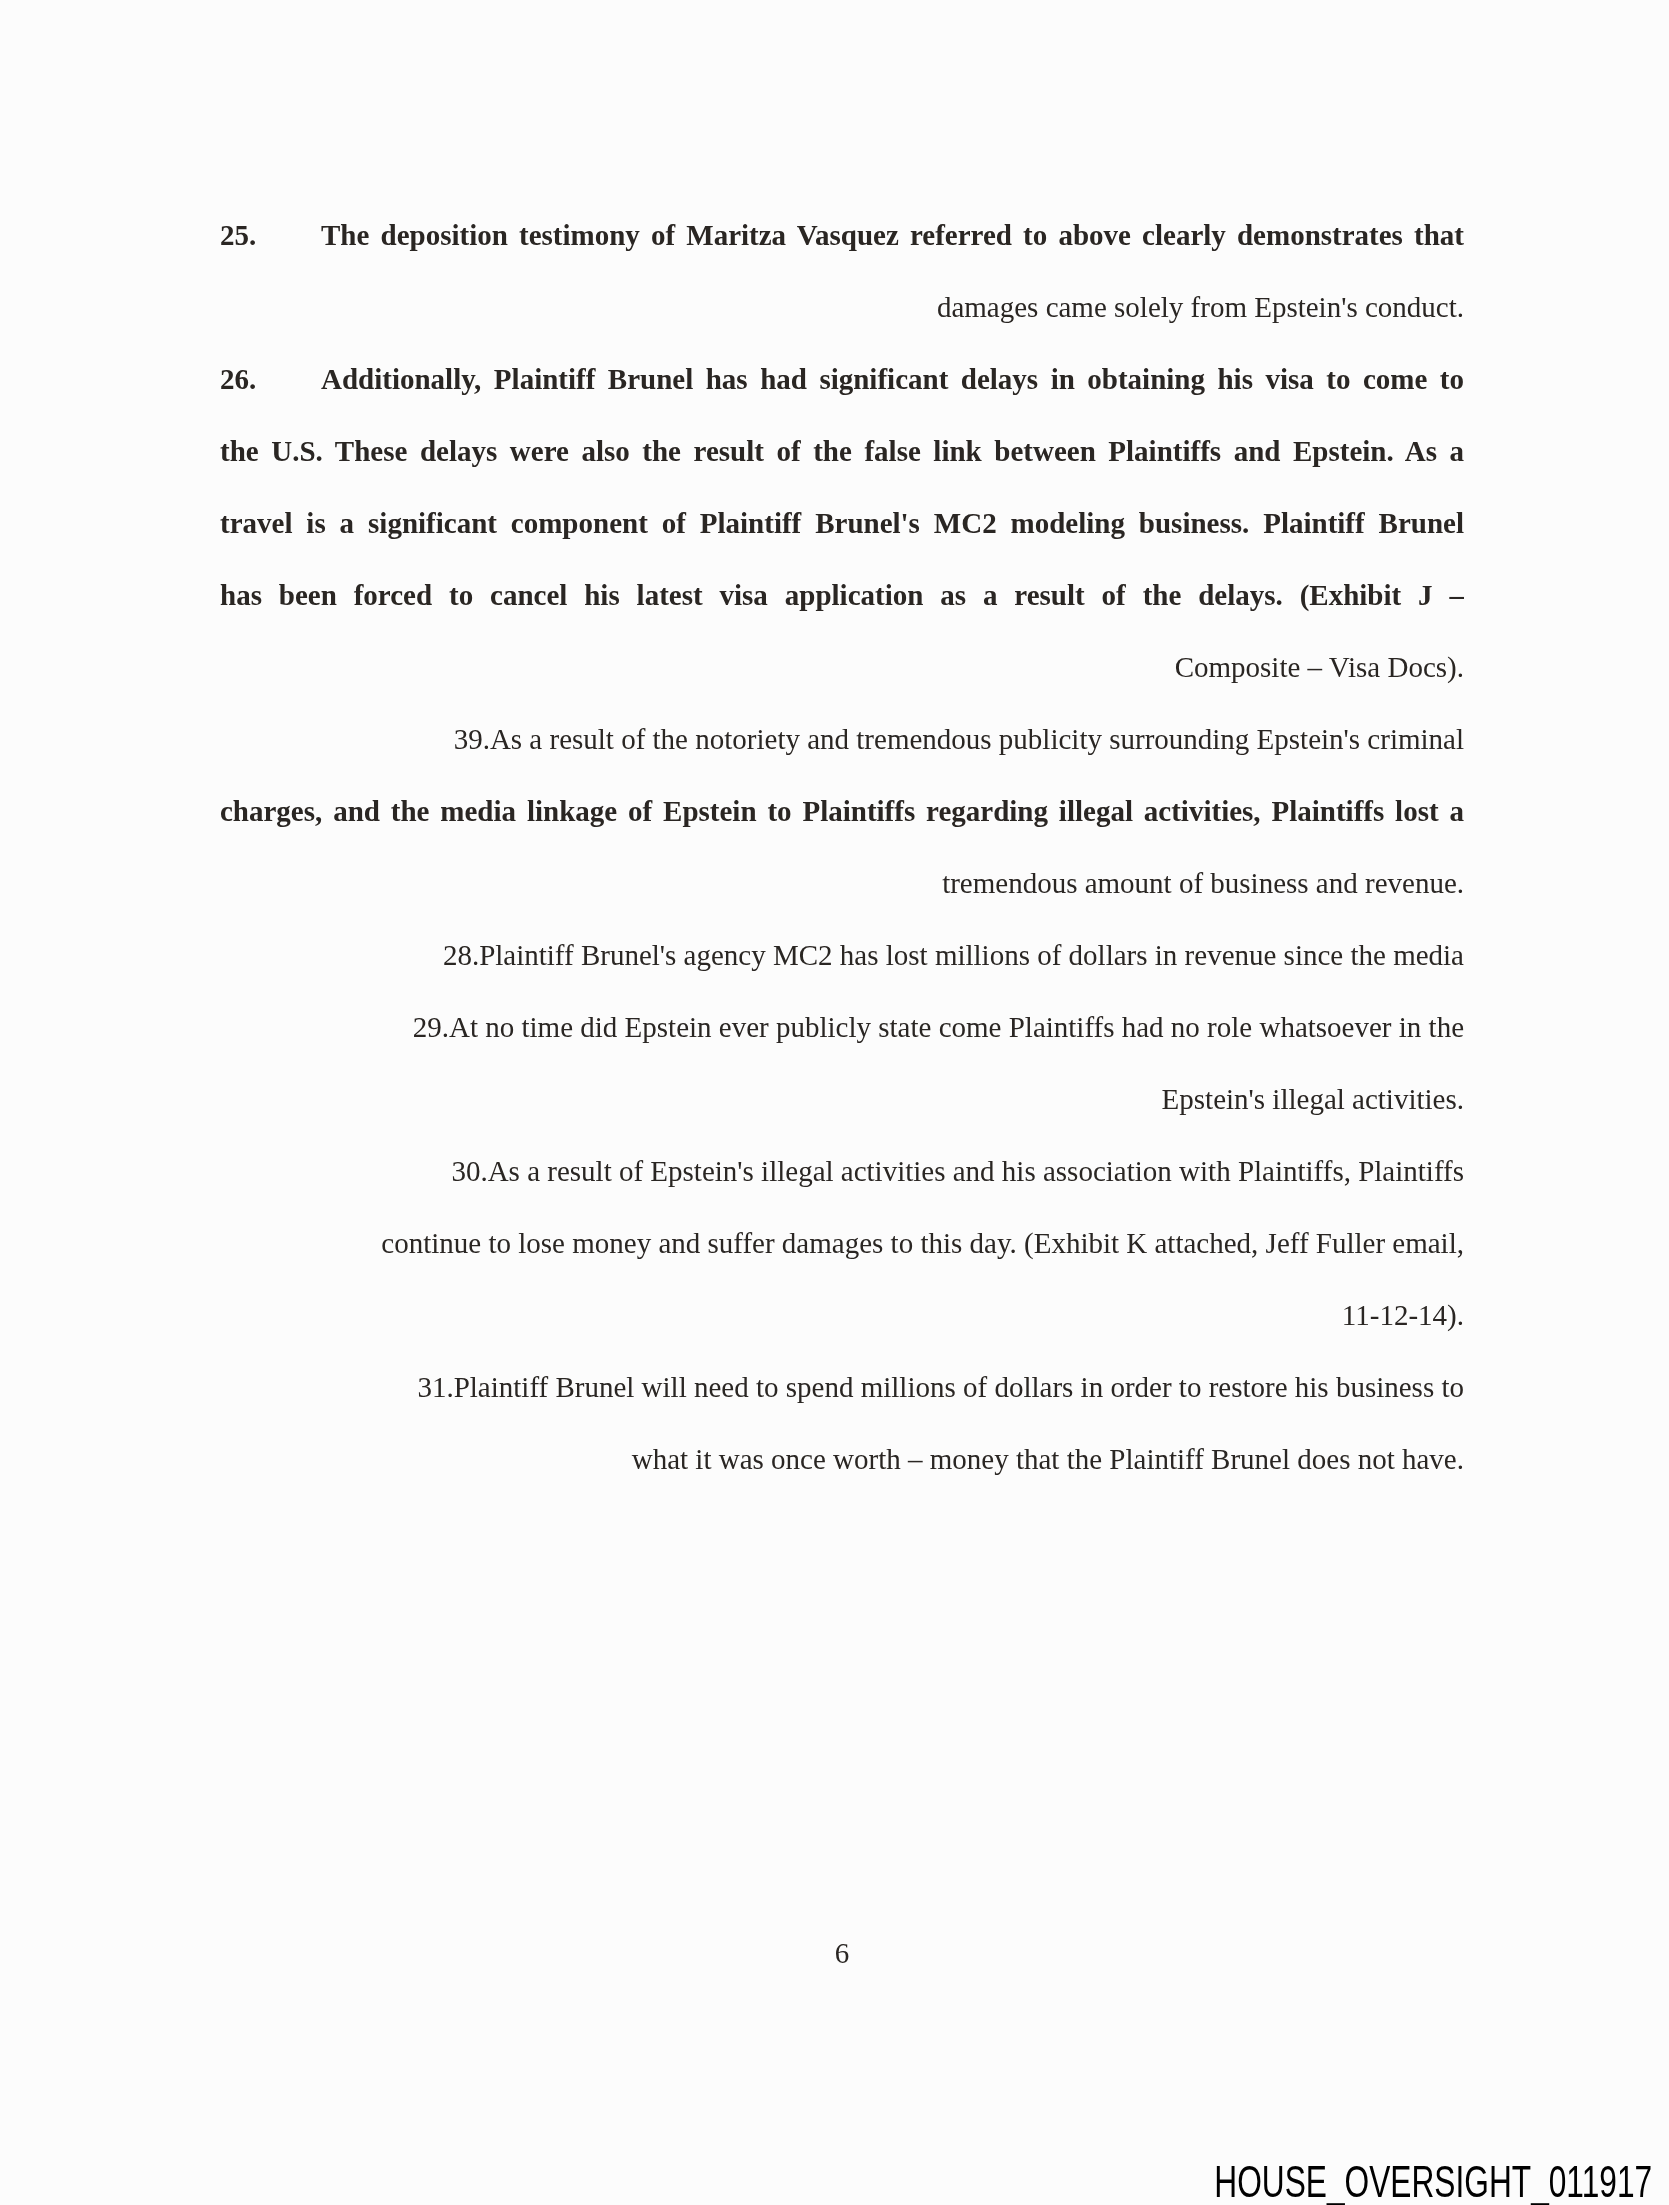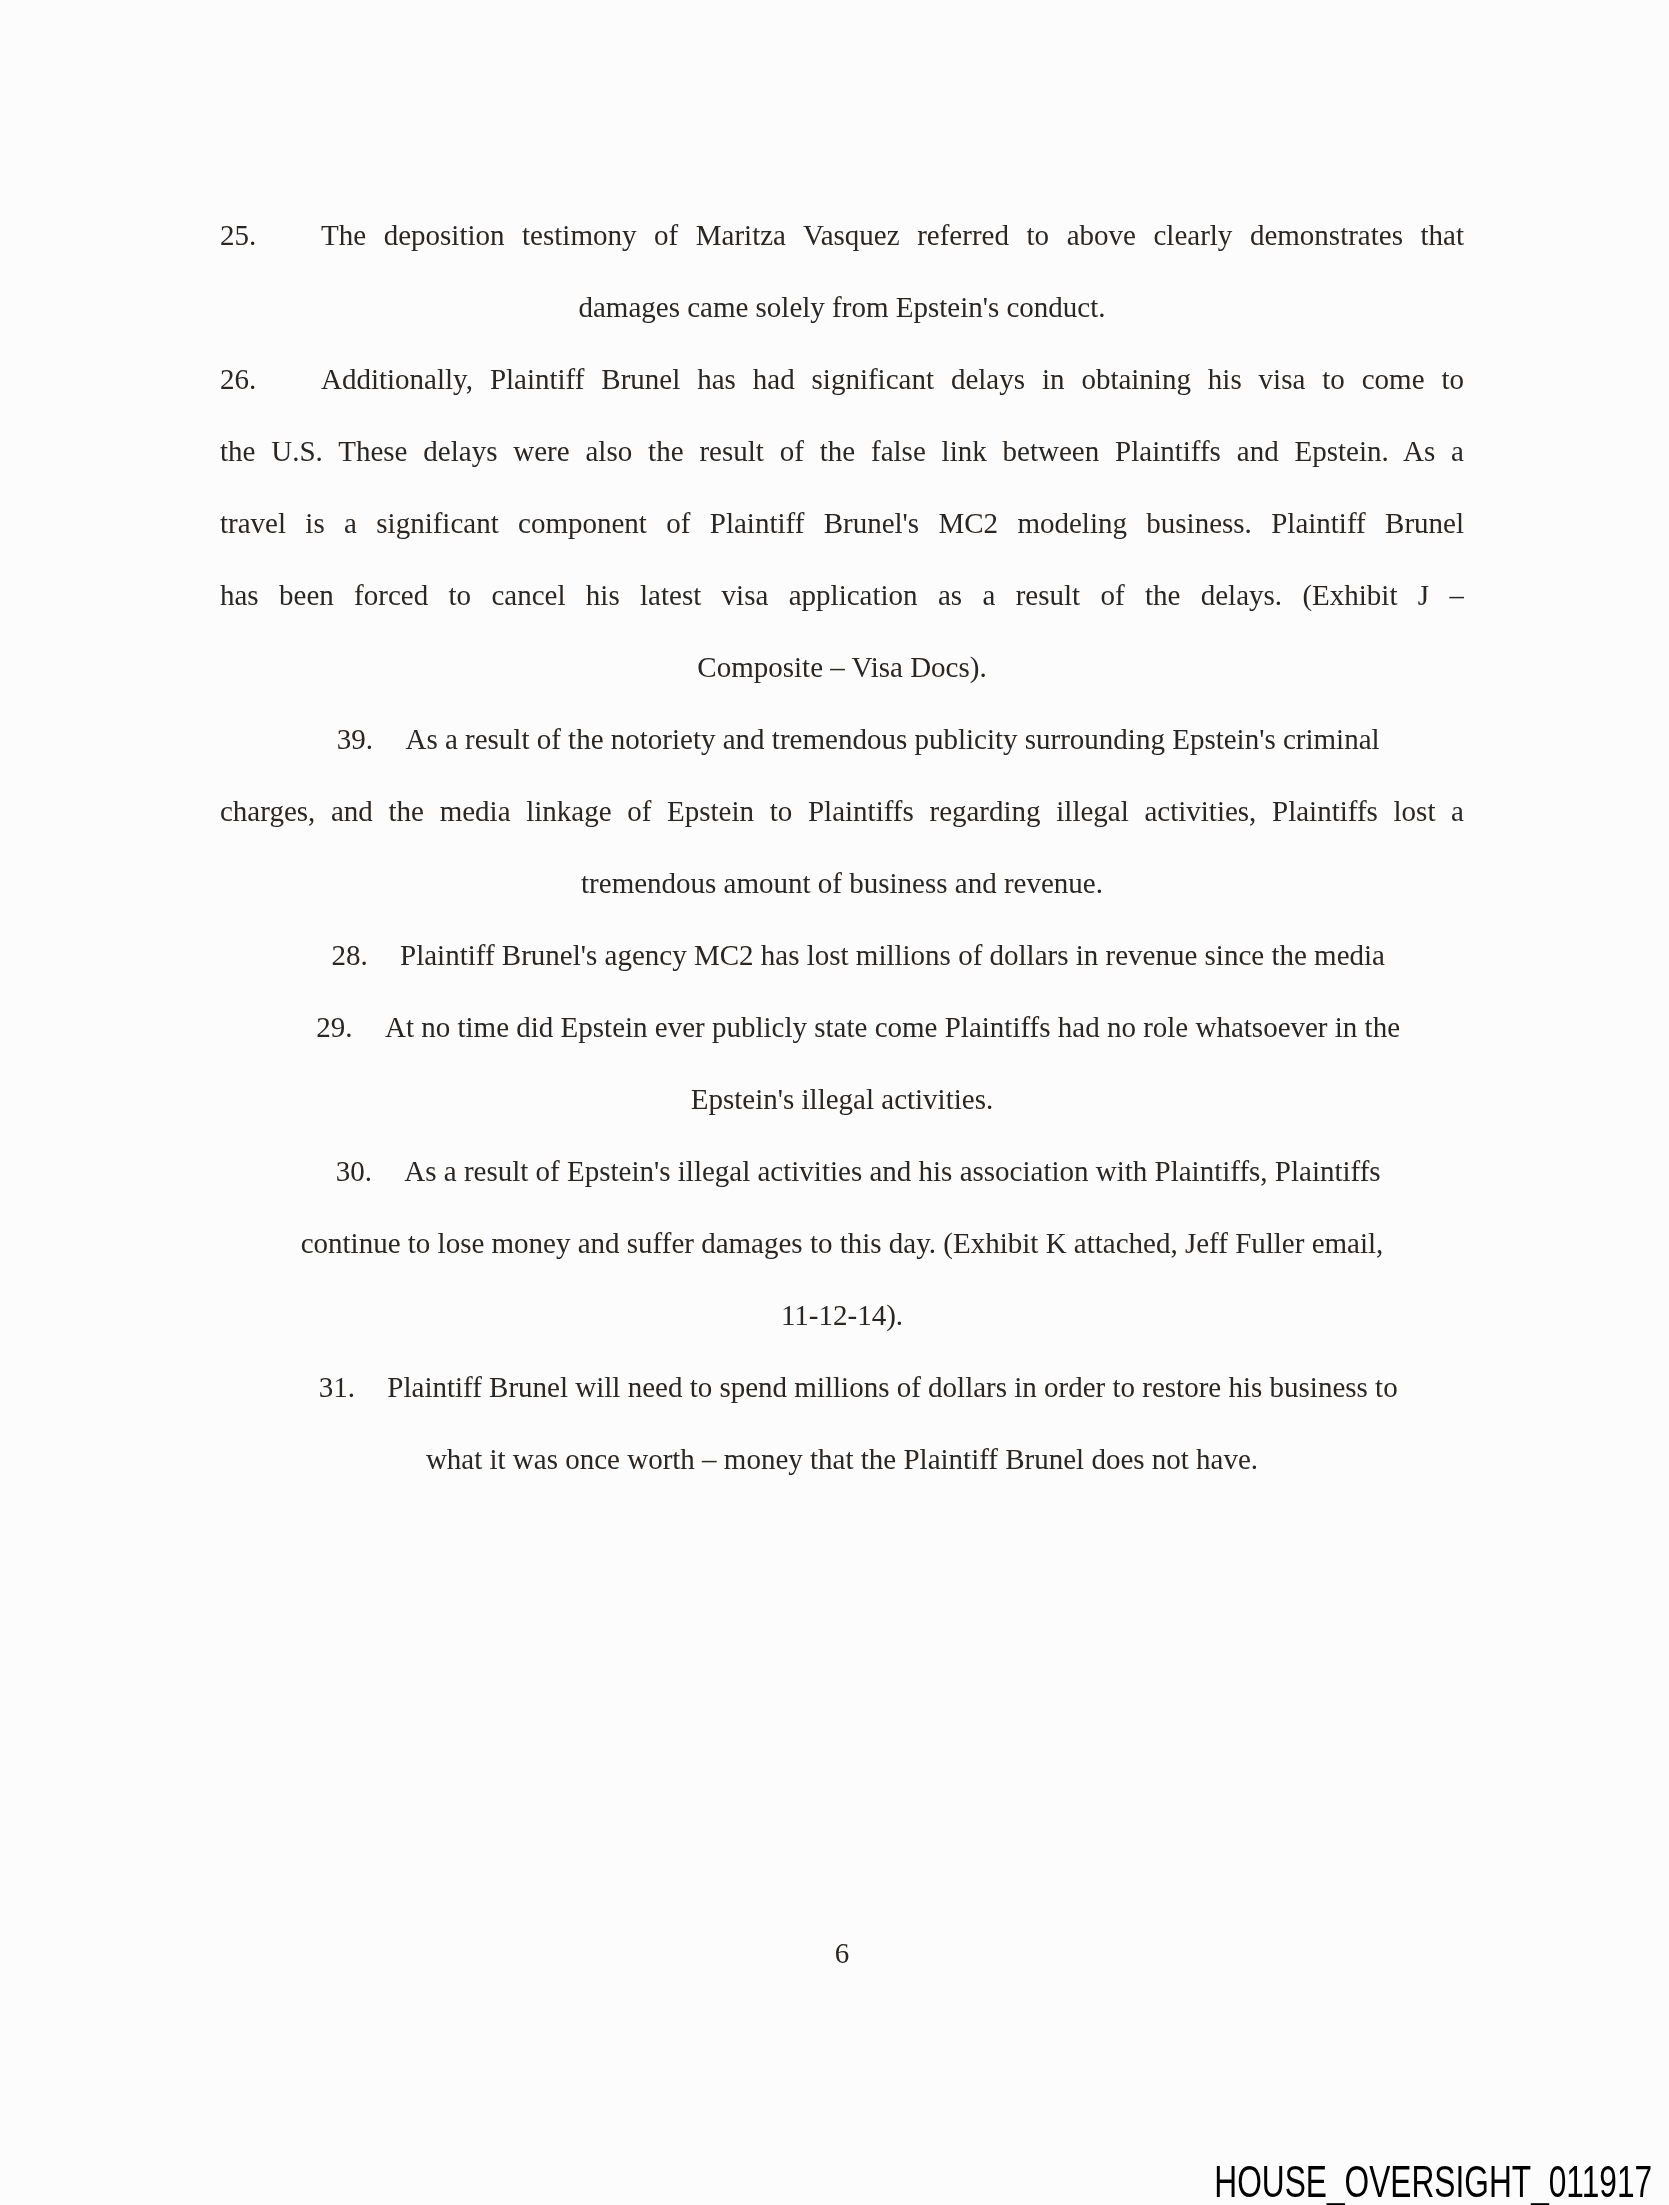--- a/index.html
+++ b/index.html
@@ -14,24 +14,24 @@
   }
   .doc-body {
     position:absolute;
     left:220px; top:199px; width:1244px;
     font-size:29px;
   }
   .line {
     height:72px;
     line-height:72px;
     overflow:hidden;
-    text-align:center;
+    text-align:right;
     white-space:normal;
   }
-  .line.jl { text-align:justify; }
+  .line.jl { text-align:justify;font-weight:bold; }
   .line.jl::after {
     content:"";
     display:inline-block;
     width:100%;
     height:0;
     vertical-align:top;
   }
   .num { display:inline-block; width:101px; }
   .pagenum {
     position:absolute;

